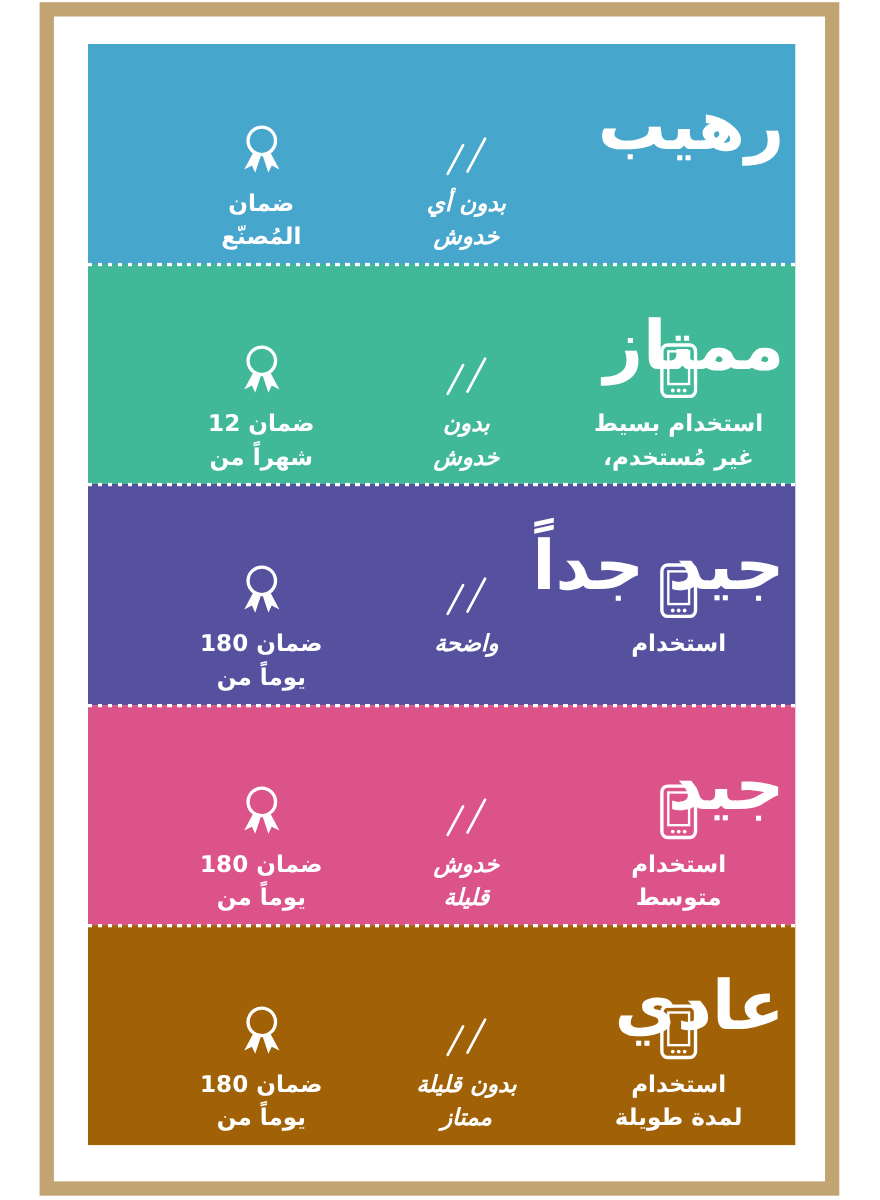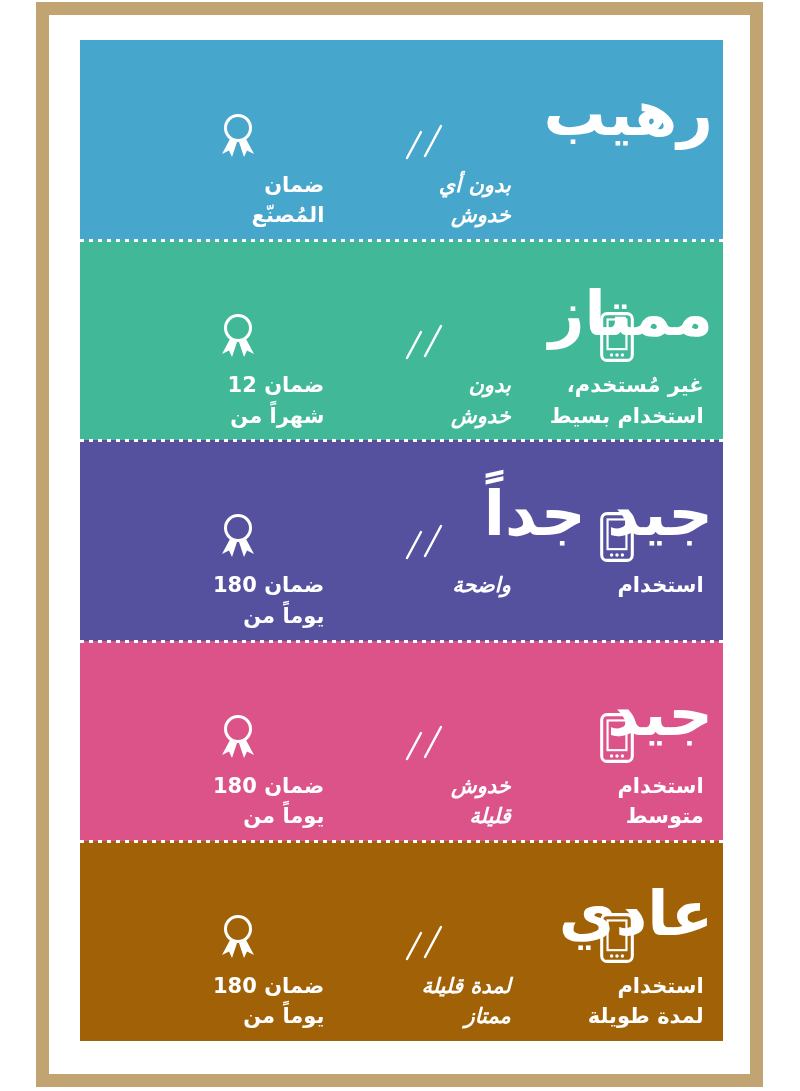--- a/index.html
+++ b/index.html
@@ -42,21 +42,21 @@
     top: 0px; right: 10px;
     font-size: 62px;
     font-weight: 800;
     line-height: 1.02;
     letter-spacing: -1px;
     white-space: nowrap;
   }
   .col {
     position: absolute;
     top: 68px;
-    text-align: right;
+    text-align: center;
   }
   .col-usage    { right: 3%;  width: 27%; }
   .col-scratch  { right: 33%; width: 27%; font-style: italic; }
   .col-warranty { right: 62%; width: 27%; }
   .icon-box {
     height: 56px;
     display: flex;
     align-items: flex-end;
     justify-content: center;
     margin-bottom: 6px;
@@ -111,22 +111,22 @@
       <div class="icon-box">
         <svg width="36" height="54" viewBox="0 0 40 58" fill="none">
           <rect x="3" y="3" width="34" height="52" rx="6" stroke="#fff" stroke-width="3.4"></rect>
           <rect x="9.5" y="9.5" width="21" height="33" stroke="#fff" stroke-width="2.4"></rect>
           <circle cx="14" cy="49" r="1.9" fill="#fff"></circle>
             <circle cx="20" cy="49" r="1.9" fill="#fff"></circle>
             <circle cx="26" cy="49" r="1.9" fill="#fff"></circle>
         </svg>
       </div>
       <div class="feature-text">
-        <div>غير مُستخدم،</div>
-          <div>استخدام بسيط</div>
+        <div>استخدام بسيط</div>
+          <div>غير مُستخدم،</div>
       </div>
     </div>
     <div class="col col-scratch">
       <div class="icon-box">
         <svg width="52" height="44" viewBox="0 0 52 44" fill="none">
           <line x1="9" y1="38" x2="23" y2="12" stroke="#fff" stroke-width="2.4" stroke-linecap="round"></line>
           <line x1="27" y1="36" x2="43" y2="6" stroke="#fff" stroke-width="2.4" stroke-linecap="round"></line>
         </svg>
       </div>
       <div class="feature-text">
@@ -256,21 +256,21 @@
       </div>
     </div>
     <div class="col col-scratch">
       <div class="icon-box">
         <svg width="52" height="44" viewBox="0 0 52 44" fill="none">
           <line x1="9" y1="38" x2="23" y2="12" stroke="#fff" stroke-width="2.4" stroke-linecap="round"></line>
           <line x1="27" y1="36" x2="43" y2="6" stroke="#fff" stroke-width="2.4" stroke-linecap="round"></line>
         </svg>
       </div>
       <div class="feature-text">
-        <div>لمدة قليلة</div>
+        <div>بدون قليلة</div>
           <div>ممتاز</div>
       </div>
     </div>
     <div class="col col-warranty">
       <div class="icon-box">
         <svg width="48" height="52" viewBox="0 0 48 52" fill="none">
           <circle cx="24" cy="16" r="12.5" stroke="#fff" stroke-width="3"></circle>
           <path d="M16 27 L8 42 L15 38.5 L18 45 L23 30 Z" fill="#fff"></path>
           <path d="M32 27 L40 42 L33 38.5 L30 45 L25 30 Z" fill="#fff"></path>
         </svg>

